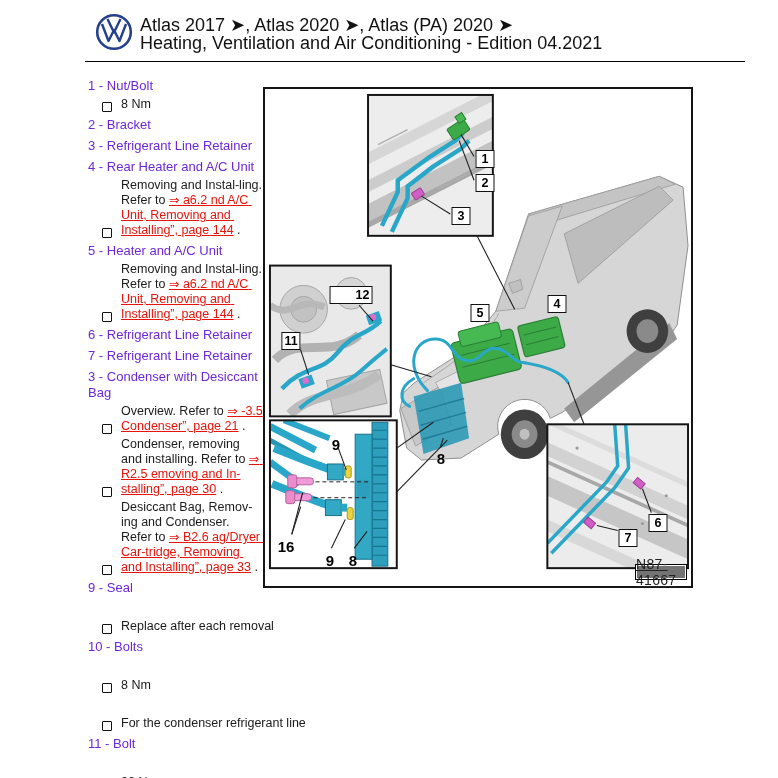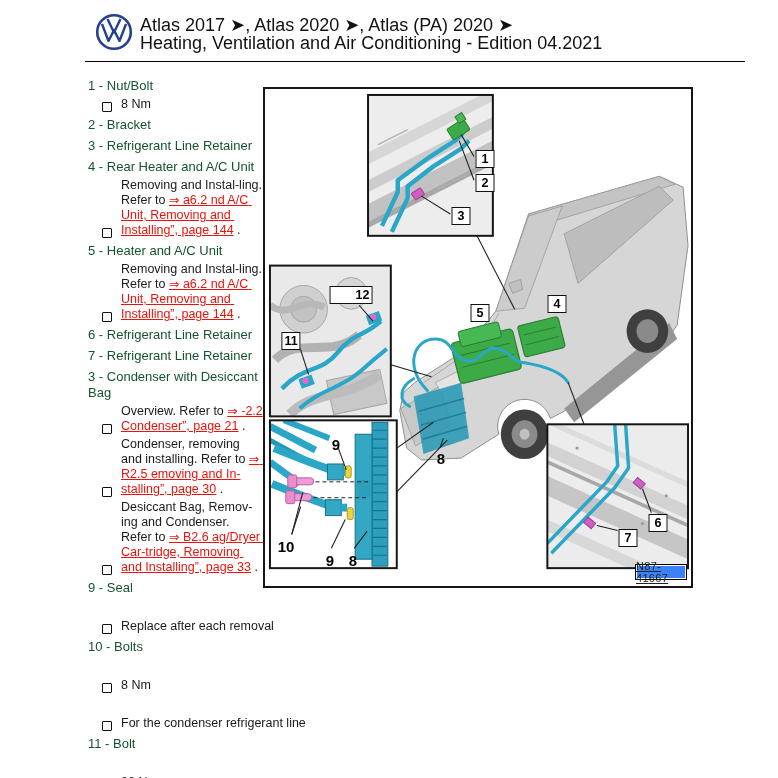--- a/index.html
+++ b/index.html
@@ -6,36 +6,36 @@
   body{width:778px;height:778px;position:relative;overflow:hidden;
        font-family:"Liberation Sans","DejaVu Sans",sans-serif;color:#1a1a1a;
        -webkit-font-smoothing:antialiased;}
   
   .logo{position:absolute;left:95px;top:13px;width:38px;height:38px;}
   .hdr-text{position:absolute;left:140px;top:16px;font-size:18px;line-height:18px;color:#111;}
   .hdr-rule{position:absolute;left:85px;top:61px;width:660px;border-top:1.6px solid #000;}
   
   #parts-list{position:absolute;left:88px;top:78px;width:178px;}
   .item{margin-bottom:5px;}
-  .item-title{display:block;width:176px;font-size:13px;line-height:16px;color:#14532d;}
+  .item-title{display:block;width:176px;font-size:13px;line-height:16px;color:#6d28d9;}
   .bullet{display:flex;align-items:flex-end;padding-left:14px;margin-top:3px;}
   .chk{flex:0 0 auto;width:8px;height:8px;border:1.2px solid #111;border-radius:1px;margin:3px 9px 0 0;background:#fff;}
   .note{margin:0;font-size:12.5px;line-height:15px;width:142px;}
   .bullet.wide .note{width:232px;white-space:nowrap;margin-top:20px;}
   .ref-link{color:var(--link-red,#e8140c);text-decoration:underline;white-space:pre-wrap;cursor:pointer;}
   
   #figure{position:absolute;left:263px;top:87px;width:430px;height:501px;
           border:2px solid #151515;box-sizing:border-box;background:#fff;}
   #figure svg{position:absolute;left:0;top:0;}
   .callout{position:absolute;transform:translate(-50%,-50%);display:flex;align-items:center;justify-content:center;
            font-weight:bold;color:#000;z-index:5;}
   .callout.boxed{min-width:13px;height:16px;padding:0 2px;background:#fff;border:1.3px solid #111;font-size:12.5px;line-height:16px;}
   .callout.plain{font-size:15px;background:transparent;}
   .fig-id{position:absolute;right:4px;bottom:6px;width:50px;height:14px;border:1.4px solid #000;
-          box-shadow:0 0 0 1px #fff inset;background:#3b82f6;font-size:11px;letter-spacing:.3px;
+          box-shadow:0 0 0 1px #fff inset;background:#737373;font-size:14px;letter-spacing:.3px;
           display:flex;align-items:center;justify-content:center;color:#222;z-index:6;text-decoration:underline;}
 </style>
 </head>
 <body>
 
 <svg class="logo" viewBox="0 0 38 38">
   <circle cx="19" cy="19" r="16.8" fill="#fff" stroke="#24408e" stroke-width="2.6"></circle>
   <path d="M7,11 L13.5,28 L19,17 L24.5,28 L31,11" fill="none" stroke="#24408e" stroke-width="2.4" stroke-linejoin="round"></path>
   <path d="M12.5,6 L19,19.5 L25.5,6" fill="none" stroke="#24408e" stroke-width="2.4" stroke-linejoin="round"></path>
 </svg>
@@ -76,21 +76,21 @@
     <div class="item">
       <span class="item-title">6 - Refrigerant Line Retainer</span>
     </div>
     <div class="item">
       <span class="item-title">7 - Refrigerant Line Retainer</span>
     </div>
     <div class="item">
       <span class="item-title">3 - Condenser with Desiccant Bag</span>
       <div class="bullet">
         <span class="chk"></span>
-        <p class="note"><span>Overview. Refer to </span><span class="ref-link">⇒ -2.2  Condenser”, page 21</span><span> .</span></p>
+        <p class="note"><span>Overview. Refer to </span><span class="ref-link">⇒ -3.5  Condenser”, page 21</span><span> .</span></p>
       </div>
       <div class="bullet">
         <span class="chk"></span>
         <p class="note"><span>Condenser, removing and installing. Refer to </span><span class="ref-link">⇒ R2.5 emoving and In-stalling”, page 30</span><span> .</span></p>
       </div>
       <div class="bullet">
         <span class="chk"></span>
         <p class="note"><span>Desiccant Bag, Remov-ing and Condenser. Refer to </span><span class="ref-link">⇒ B2.6 ag/Dryer Car-tridge, Removing and Installing”, page 33</span><span> .</span></p>
       </div>
     </div>
@@ -293,18 +293,18 @@
       <div class="callout boxed" style="left: 220px; top: 94px;">2</div>
       <div class="callout boxed" style="left: 196px; top: 127px;">3</div>
       <div class="callout boxed" style="left: 292px; top: 215px;">4</div>
       <div class="callout boxed" style="left: 215px; top: 224px;">5</div>
       <div class="callout boxed" style="left: 393px; top: 434px;">6</div>
       <div class="callout boxed" style="left: 363px; top: 449px;">7</div>
       <div class="callout boxed" style="left: 26px; top: 252px;">11</div>
       <div class="callout boxed" style="left: 86px; top: 206px; padding-left: 25px;">12</div>
       <div class="callout plain" style="left: 176px; top: 369px;">8</div>
       <div class="callout plain" style="left: 71px; top: 355px;">9</div>
-      <div class="callout plain" style="left: 21px; top: 457px;">10</div>
+      <div class="callout plain" style="left: 21px; top: 457px;">16</div>
       <div class="callout plain" style="left: 65px; top: 471px;">9</div>
       <div class="callout plain" style="left: 88px; top: 471px;">8</div>
     </div>
   <div class="fig-id">N87-41667</div>
 </div>
 
 </body></html>

